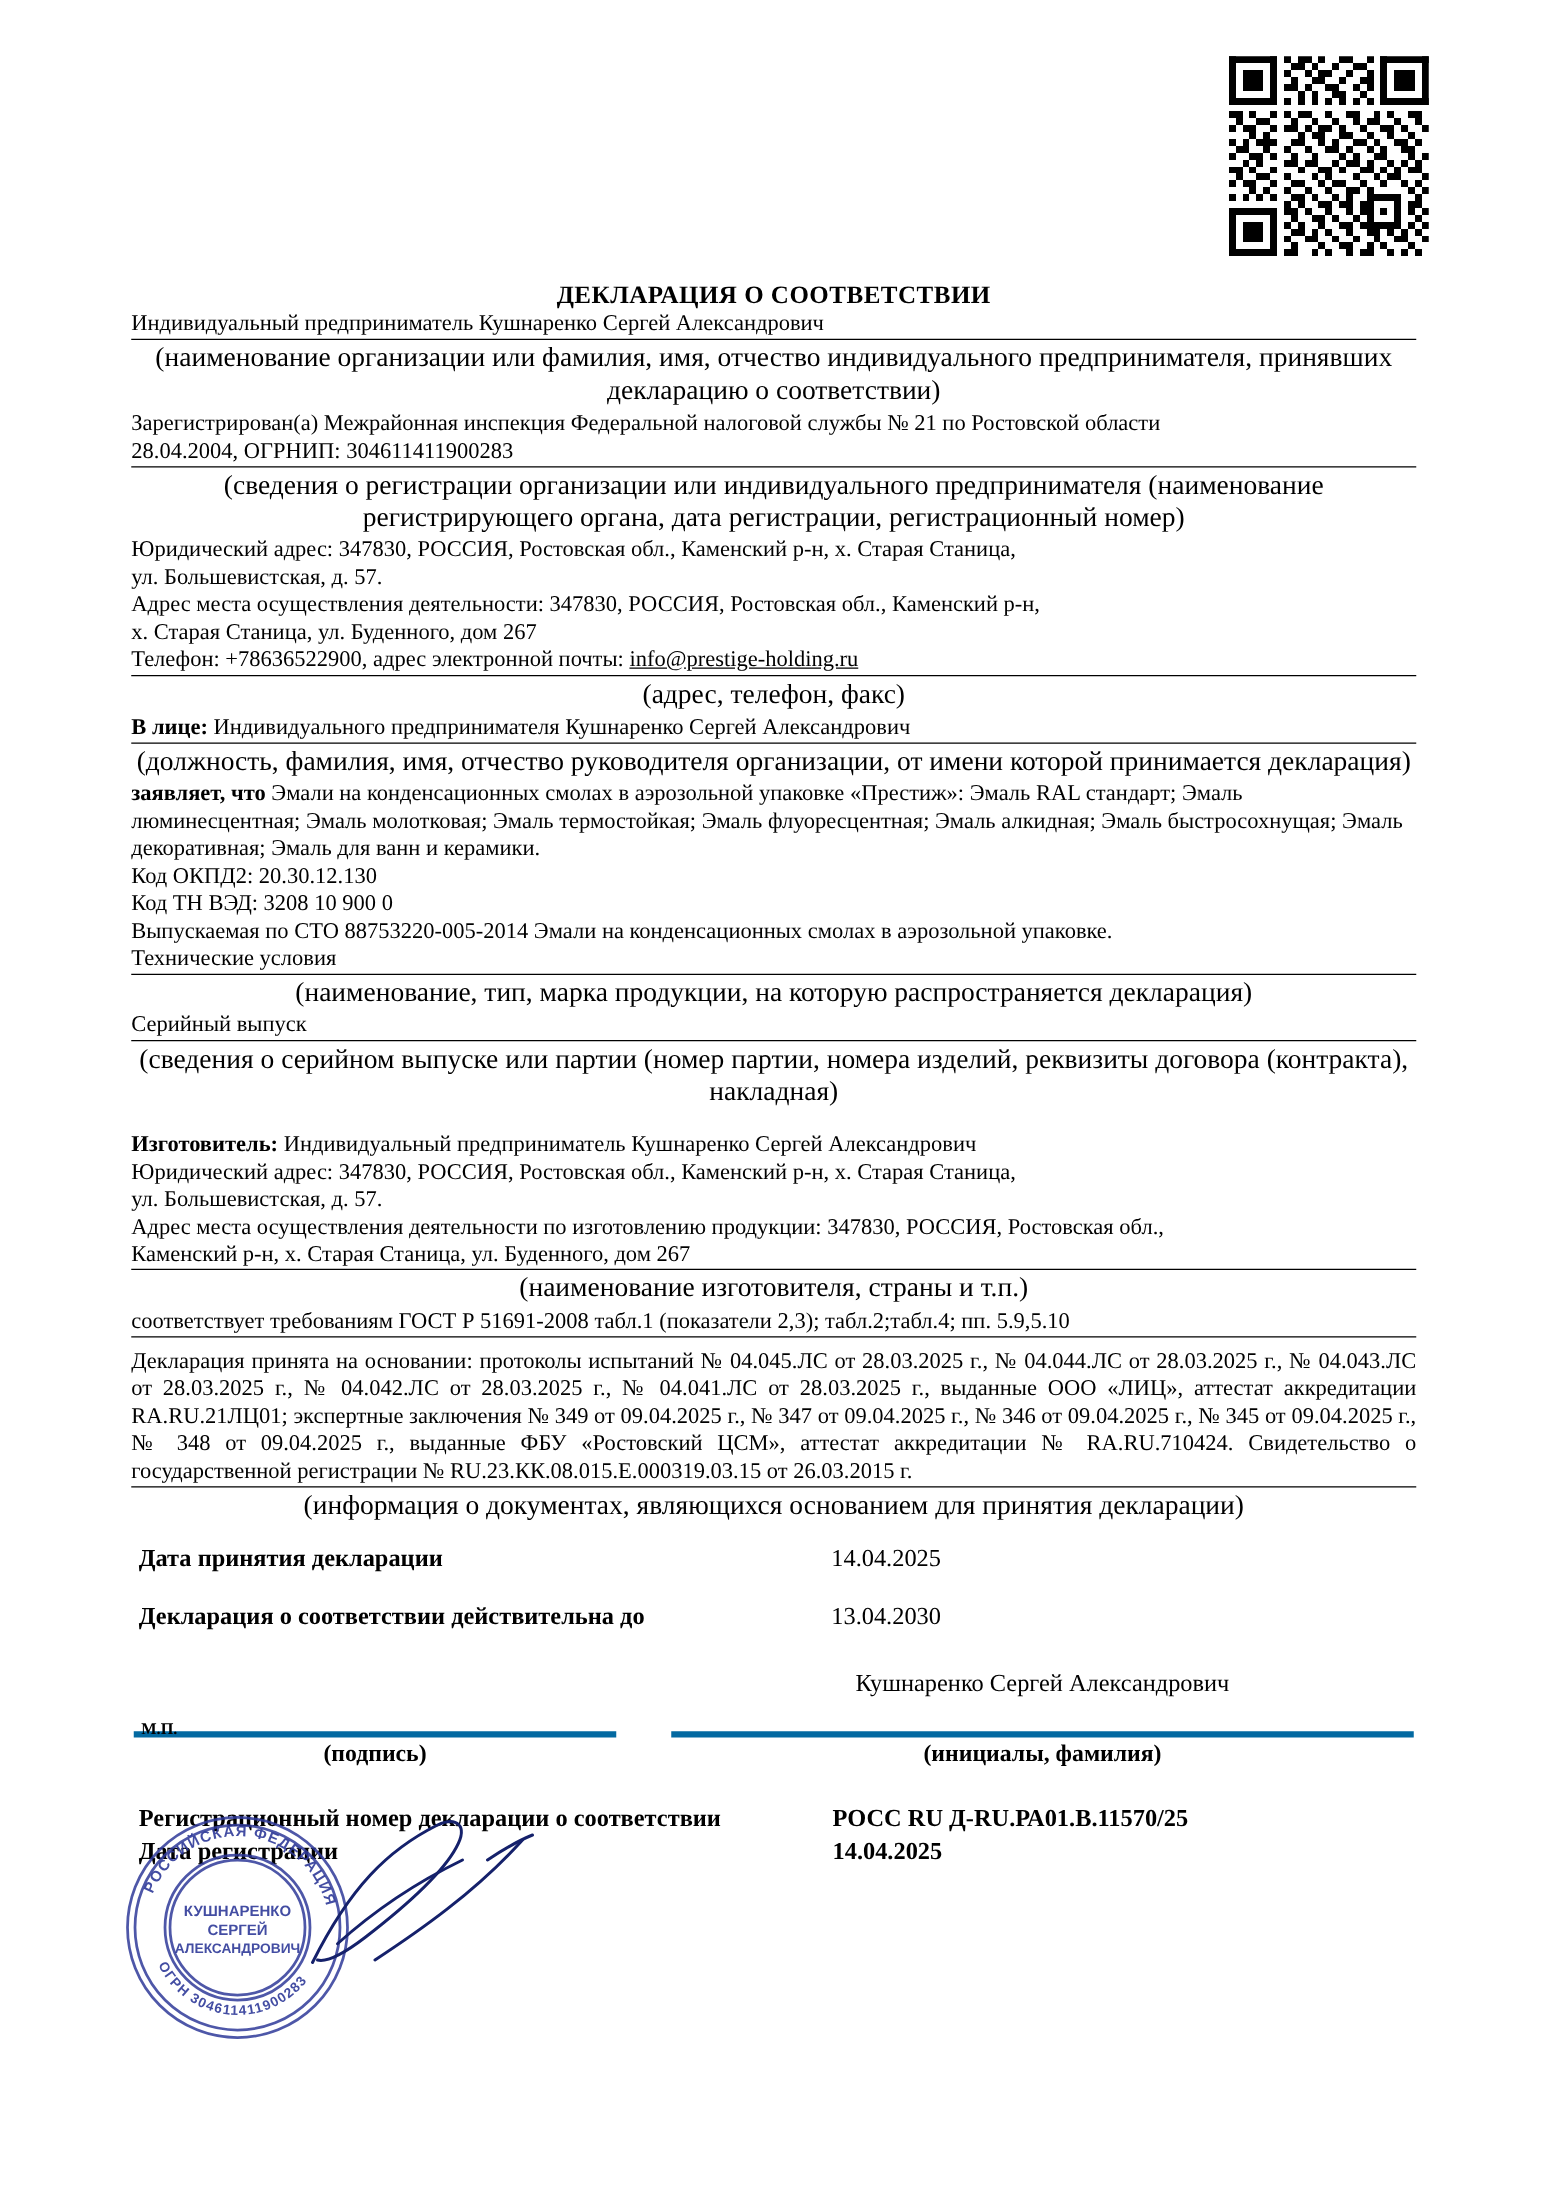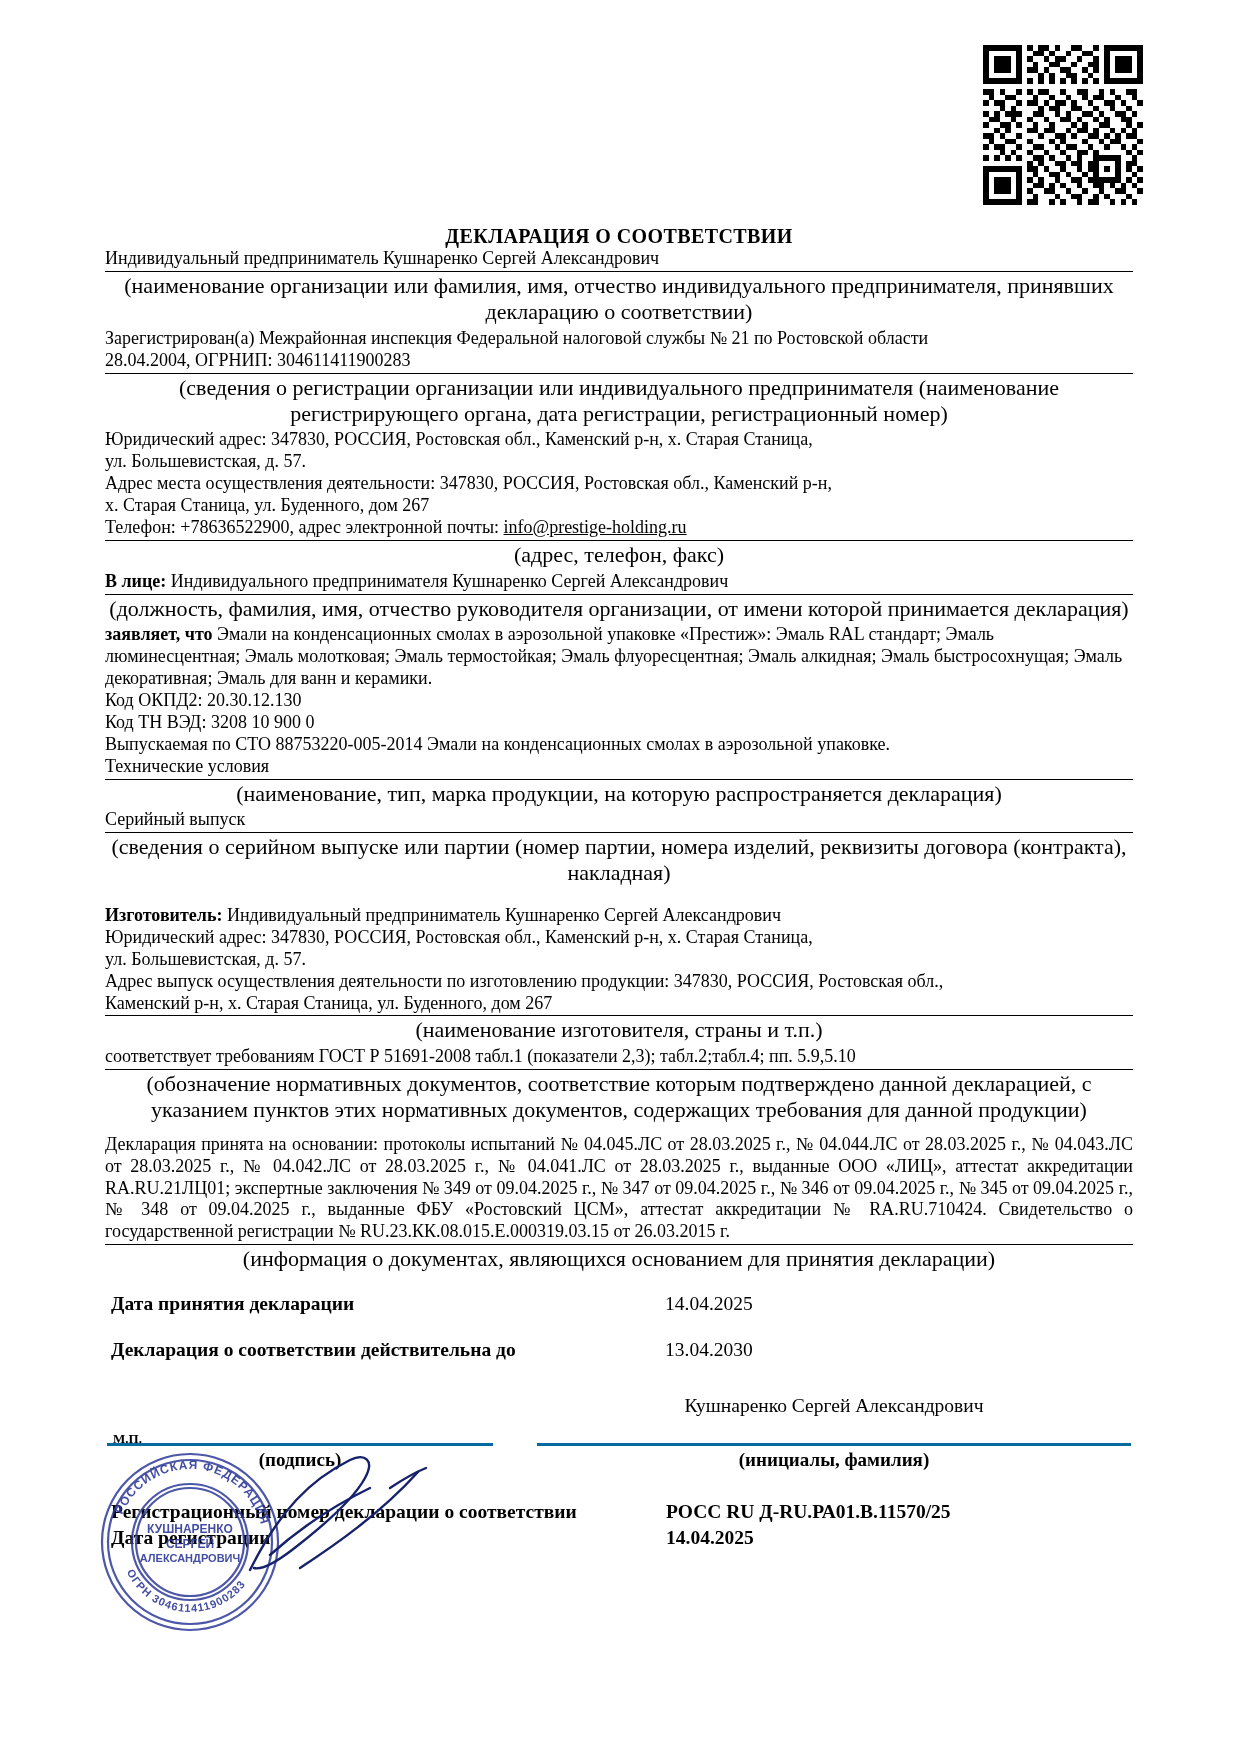--- a/index.html
+++ b/index.html
@@ -92,21 +92,21 @@
     text-align: center;
     position: relative;
   }
   .sig-right {
     flex: 1;
     text-align: center;
     position: relative;
     padding-left: 40px;
   }
   .sig-rule {
-    border-bottom: 3px solid #0369a1;
+    border-bottom: 5px solid #0369a1;
     height: 56px;
     margin: 0 2px;
   }
   .sig-cap {
     font-size: 19px;
     font-weight: bold;
     padding-top: 3px;
   }
   .mp {
     position: absolute;
@@ -422,26 +422,25 @@
   <div class="caption">(наименование, тип, марка продукции, на которую распространяется декларация)</div>
 
   <div class="line underlined">Серийный выпуск</div>
   <div class="caption">(сведения о серийном выпуске или партии (номер партии, номера изделий, реквизиты договора (контракта), накладная)</div>
 
   <div class="gap"></div>
 
   <div class="line"><span class="b">Изготовитель:</span> <span>Индивидуальный предприниматель Кушнаренко Сергей Александрович</span></div>
   <div class="line">Юридический адрес: 347830, РОССИЯ, Ростовская обл., Каменский р-н, х. Старая Станица,</div>
   <div class="line">ул. Большевистская, д. 57.</div>
-  <div class="line">Адрес выпуск осуществления деятельности по изготовлению продукции: 347830, РОССИЯ, Ростовская обл.,</div>
+  <div class="line">Адрес места осуществления деятельности по изготовлению продукции: 347830, РОССИЯ, Ростовская обл.,</div>
   <div class="line underlined">Каменский р-н, х. Старая Станица, ул. Буденного, дом 267</div>
   <div class="caption">(наименование изготовителя, страны и т.п.)</div>
 
   <div class="line underlined">соответствует требованиям ГОСТ Р 51691-2008 табл.1 (показатели 2,3); табл.2;табл.4; пп. 5.9,5.10</div>
-  <div class="caption">(обозначение нормативных документов, соответствие которым подтверждено данной декларацией, с указанием пунктов этих нормативных документов, содержащих требования для данной продукции)</div>
 
   <div class="small-gap"></div>
 
   <div class="line just underlined">Декларация принята на основании: протоколы испытаний № 04.045.ЛС от 28.03.2025 г., № 04.044.ЛС от 28.03.2025 г., № 04.043.ЛС от 28.03.2025 г., № 04.042.ЛС от 28.03.2025 г., № 04.041.ЛС от 28.03.2025 г., выданные ООО «ЛИЦ», аттестат аккредитации RA.RU.21ЛЦ01; экспертные заключения № 349 от 09.04.2025 г., № 347 от 09.04.2025 г., № 346 от 09.04.2025 г., № 345 от 09.04.2025 г., № 348 от 09.04.2025 г., выданные ФБУ «Ростовский ЦСМ», аттестат аккредитации № RA.RU.710424. Свидетельство о государственной регистрации № RU.23.КК.08.015.Е.000319.03.15 от 26.03.2015 г.</div>
   <div class="caption">(информация о документах, являющихся основанием для принятия декларации)</div>
 
   <div class="gap"></div>
 
   <div class="field-row">
     <div class="field-label">Дата принятия декларации</div>

